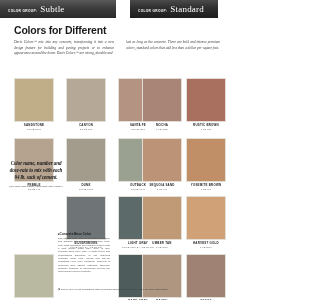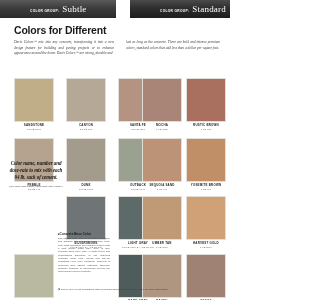--- a/index.html
+++ b/index.html
@@ -6,22 +6,22 @@
   body{
     width:230px;height:300px;overflow:hidden;background:#ffffff;
     font-family:"Liberation Sans",sans-serif;color:#231f20;
     -webkit-font-smoothing:none;
   }
   .page{position:relative;width:230px;height:300px;}
 
   
   .hdrbar{position:absolute;top:0;height:18px;display:flex;align-items:center;}
   .hdr-left{left:0;width:116px;background:linear-gradient(180deg,#5a5a5a 0%,#3c3c3c 45%,#2b2b2b 100%);}
-  .hdr-right{left:130px;width:100px;background:linear-gradient(180deg,#4a4a4a 0%,#2e2e2e 45%,#1e1e1e 100%);}
-  .hdr-inner{display:flex;align-items:baseline;padding-left:30px;gap:3px;}
+  .hdr-right{left:130px;width:88px;background:linear-gradient(180deg,#4a4a4a 0%,#2e2e2e 45%,#1e1e1e 100%);}
+  .hdr-inner{display:flex;align-items:baseline;padding-left:8px;gap:3px;}
   .cg-label{color:#ffffff;font-size:3.2px;font-weight:bold;letter-spacing:.35px;
             text-transform:uppercase;transform:translateY(-.5px);}
   .cg-name{color:#ffffff;font-family:"Liberation Serif",serif;font-size:9px;font-weight:400;letter-spacing:.2px;}
 
   
   .title{position:absolute;left:14px;top:24px;font-size:10.5px;font-weight:bold;
          letter-spacing:-.2px;color:#1a1a1a;}
   .intro{position:absolute;top:40px;display:block;width:100px;
          font-family:"Liberation Serif",serif;font-style:italic;font-size:3.5px;
          line-height:5.6px;color:#3a3a3a;text-align:justify;}

